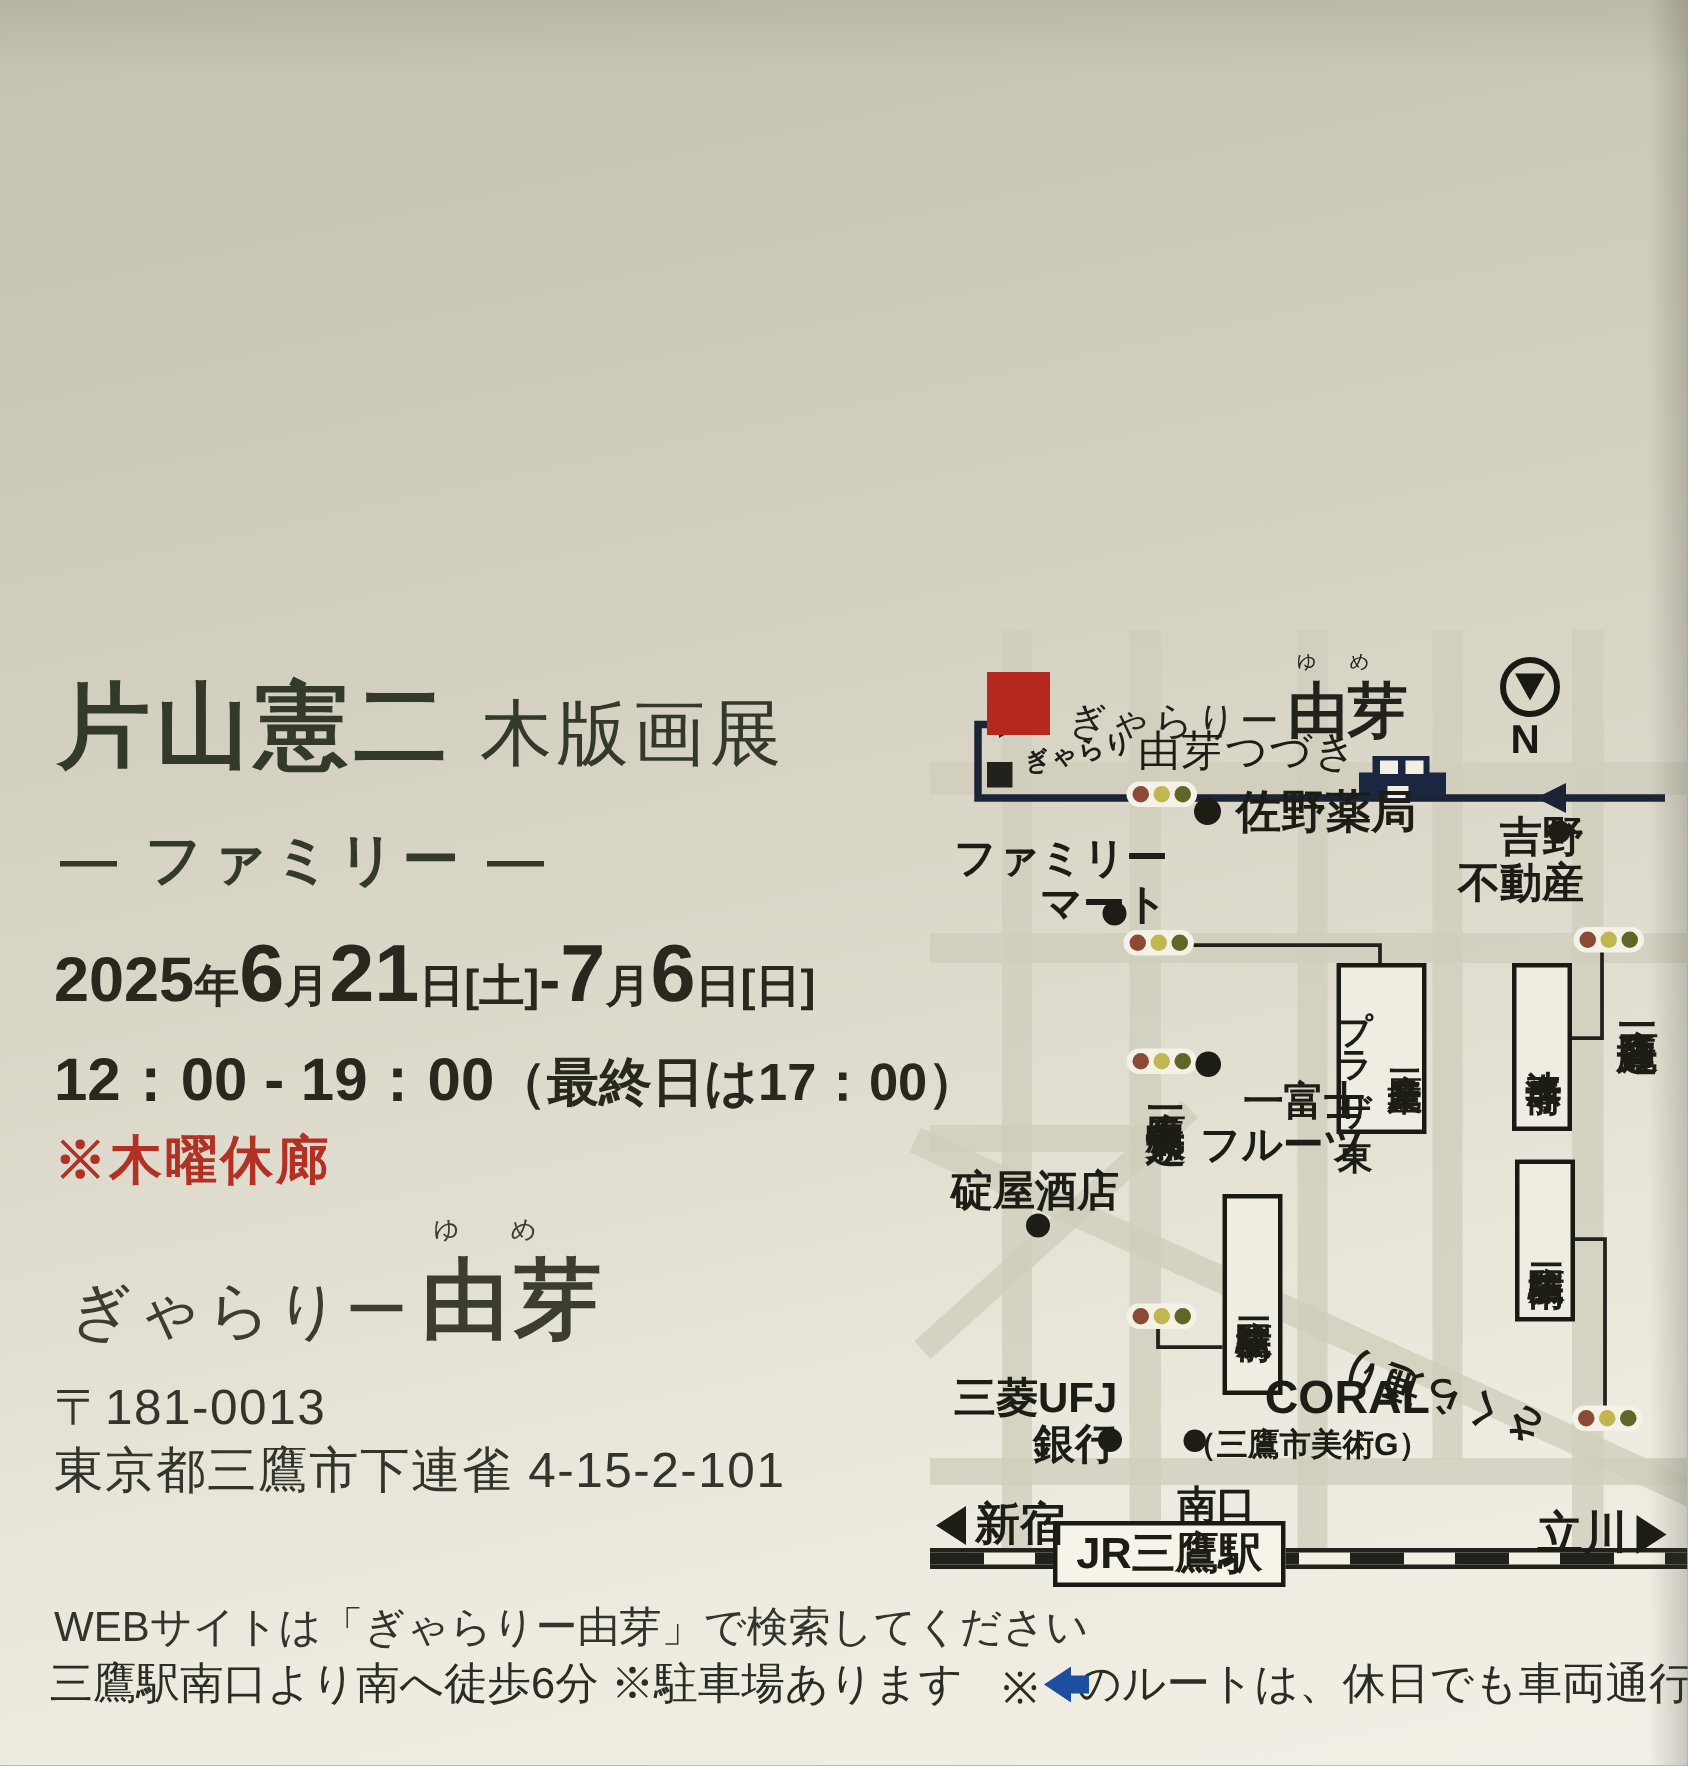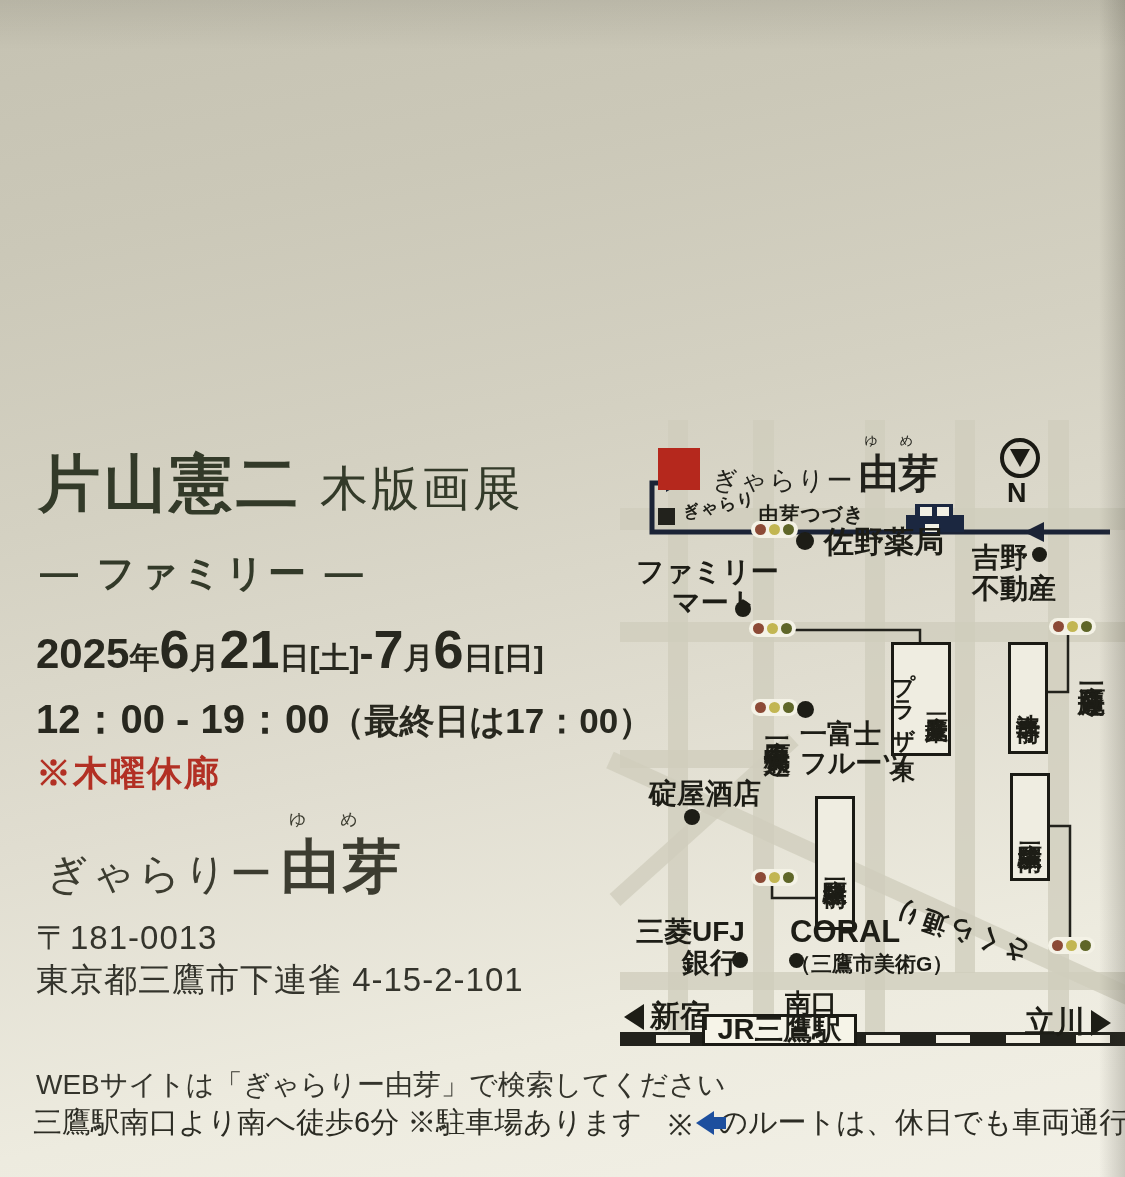--- a/index.html
+++ b/index.html
@@ -52,41 +52,41 @@
   #map svg.route { position:absolute; left:0; top:0; }
   .sq-red   { position:absolute; left:38px; top:28px; width:42px; height:42px; background:#b5281d; }
   .sq-black { position:absolute; left:38px; top:88px; width:17px; height:17px; background:#22221c; }
   .g-main { position:absolute; left:92px; top:26px; display:flex; align-items:flex-end; color:#22221c; white-space:nowrap; }
   .g-main .script { font-size:26px; letter-spacing:2px; padding-bottom:3px; }
   .g-main .name-wrap { position:relative; margin-left:4px; }
   .g-main .furigana { position:absolute; top:-14px; left:6px; font-size:13px; letter-spacing:22px; }
   .g-main .name { font-size:40px; font-weight:bold; }
   .g-annex { position:absolute; left:62px; top:62px; display:flex; align-items:center; color:#1d1d16; white-space:nowrap; }
   .g-annex .script { font-size:17px; font-weight:bold; transform:rotate(-12deg); letter-spacing:1px; }
-  .g-annex .name { font-size:20px; font-weight:bold; margin-left:3px; letter-spacing:1px;margin-top:19px; }
+  .g-annex .name { font-size:28px; font-weight:normal; margin-left:3px; letter-spacing:1px; }
   .compass { position:absolute; left:380px; top:18px; width:40px; height:40px; border:4px solid #1a1a14; border-radius:50%;
     display:flex; align-items:center; justify-content:center; }
   .compass .tri { width:0; height:0; border-left:10px solid transparent; border-right:10px solid transparent; border-top:18px solid #1a1a14; }
   .compass-n { position:absolute; left:387px; top:58px; font-size:27px; font-weight:bold; color:#1a1a14; }
 
   .tl { position:absolute; display:flex; gap:3px; align-items:center; padding:3px 4px;
     background:#f4f2e6; border-radius:10px; }
   .tl i { width:11px; height:11px; border-radius:50%; display:block; }
   .tl .c1 { background:#8c4a36; } .tl .c2 { background:#c2b652; } .tl .c3 { background:#5f6628; }
 
   .dot { position:absolute; border-radius:50%; background:#1d1d16; }
-  .mlabel { position:absolute; color:#1d1d16; font-weight:bold; font-size:28px; line-height:31px; white-space:nowrap; }
+  .mlabel { position:absolute; color:#1d1d16; font-weight:bold; font-size:28px; line-height:31px; white-space:nowrap;text-align:right; }
   .mlabel .ind { display:block; }
   .vbox { position:absolute; border:3px solid #1a1a14; background:#efede1; display:flex; flex-direction:row-reverse;
     align-items:center; justify-content:center; padding:5px 2px; }
   .vtext { writing-mode:vertical-rl; text-orientation:upright; font-weight:bold; color:#1d1d16; letter-spacing:2px; }
   .street-name { position:absolute; writing-mode:vertical-rl; text-orientation:upright; font-weight:bold; color:#1d1d16; letter-spacing:3px; }
   .sakura { position:absolute; left:262px; top:492px; width:150px; font-size:26px; font-weight:bold; color:#1d1d16;
     transform:rotate(199deg); letter-spacing:2px; white-space:nowrap; }
-  .jr-box { position:absolute; left:82px; top:594px; width:155px; height:32px; background:#f6f4e8; border:3px solid #1a1a14;
+  .jr-box { position:absolute; left:82px; top:594px; width:155px; height:44px; background:#f6f4e8; border:3px solid #1a1a14;
     display:flex; align-items:center; justify-content:center; font-size:29px; font-weight:bold; color:#1d1d16; white-space:nowrap; }
   .minamiguchi { position:absolute; left:138px; top:566px; font-size:26px; font-weight:bold; color:#1d1d16;margin-left:27px; }
   .dir { position:absolute; display:flex; align-items:center; gap:6px; font-size:30px; font-weight:bold; color:#1d1d16; white-space:nowrap; }
   .tri-l { width:0; height:0; border-top:13px solid transparent; border-bottom:13px solid transparent; border-right:20px solid #1d1d16; }
   .tri-r { width:0; height:0; border-top:13px solid transparent; border-bottom:13px solid transparent; border-left:20px solid #1d1d16; }
   .coral-sub { font-size:21px; font-weight:bold; }
 </style>
 </head>
 <body>
 
@@ -252,21 +252,21 @@
     <div class="street-name" style="left:452px;top:240px;font-size:28px">三鷹通り</div>
     <div class="street-name" style="left:139px;top:296px;font-size:27px">三鷹中央通り</div>
     <div class="sakura">さくら通り</div>
 
     <div class="dot" style="left:177px;top:281px;width:17px;height:17px"></div>
     <div class="mlabel" style="left:180px;top:300px;font-size:27px;line-height:29px">
       <span class="ind">一富士</span>
       <span class="ind">フルーツ</span>
     </div>
 
-    <div class="mlabel" style="left:29px;top:358px">碇屋酒店</div>
+    <div class="mlabel" style="left:14px;top:358px">碇屋酒店</div>
     <div class="dot" style="left:64px;top:389px;width:16px;height:16px"></div>
 
     <div class="mlabel" style="left:16px;top:496px">
       <span class="ind">三菱UFJ</span>
       <span class="ind" style="padding-left:46px">銀行</span>
     </div>
     <div class="dot" style="left:112px;top:532px;width:16px;height:16px"></div>
 
     <div class="dot" style="left:169px;top:533px;width:15px;height:15px"></div>
     <div class="mlabel" style="left:170px;top:496px;font-size:31px;line-height:32px">

